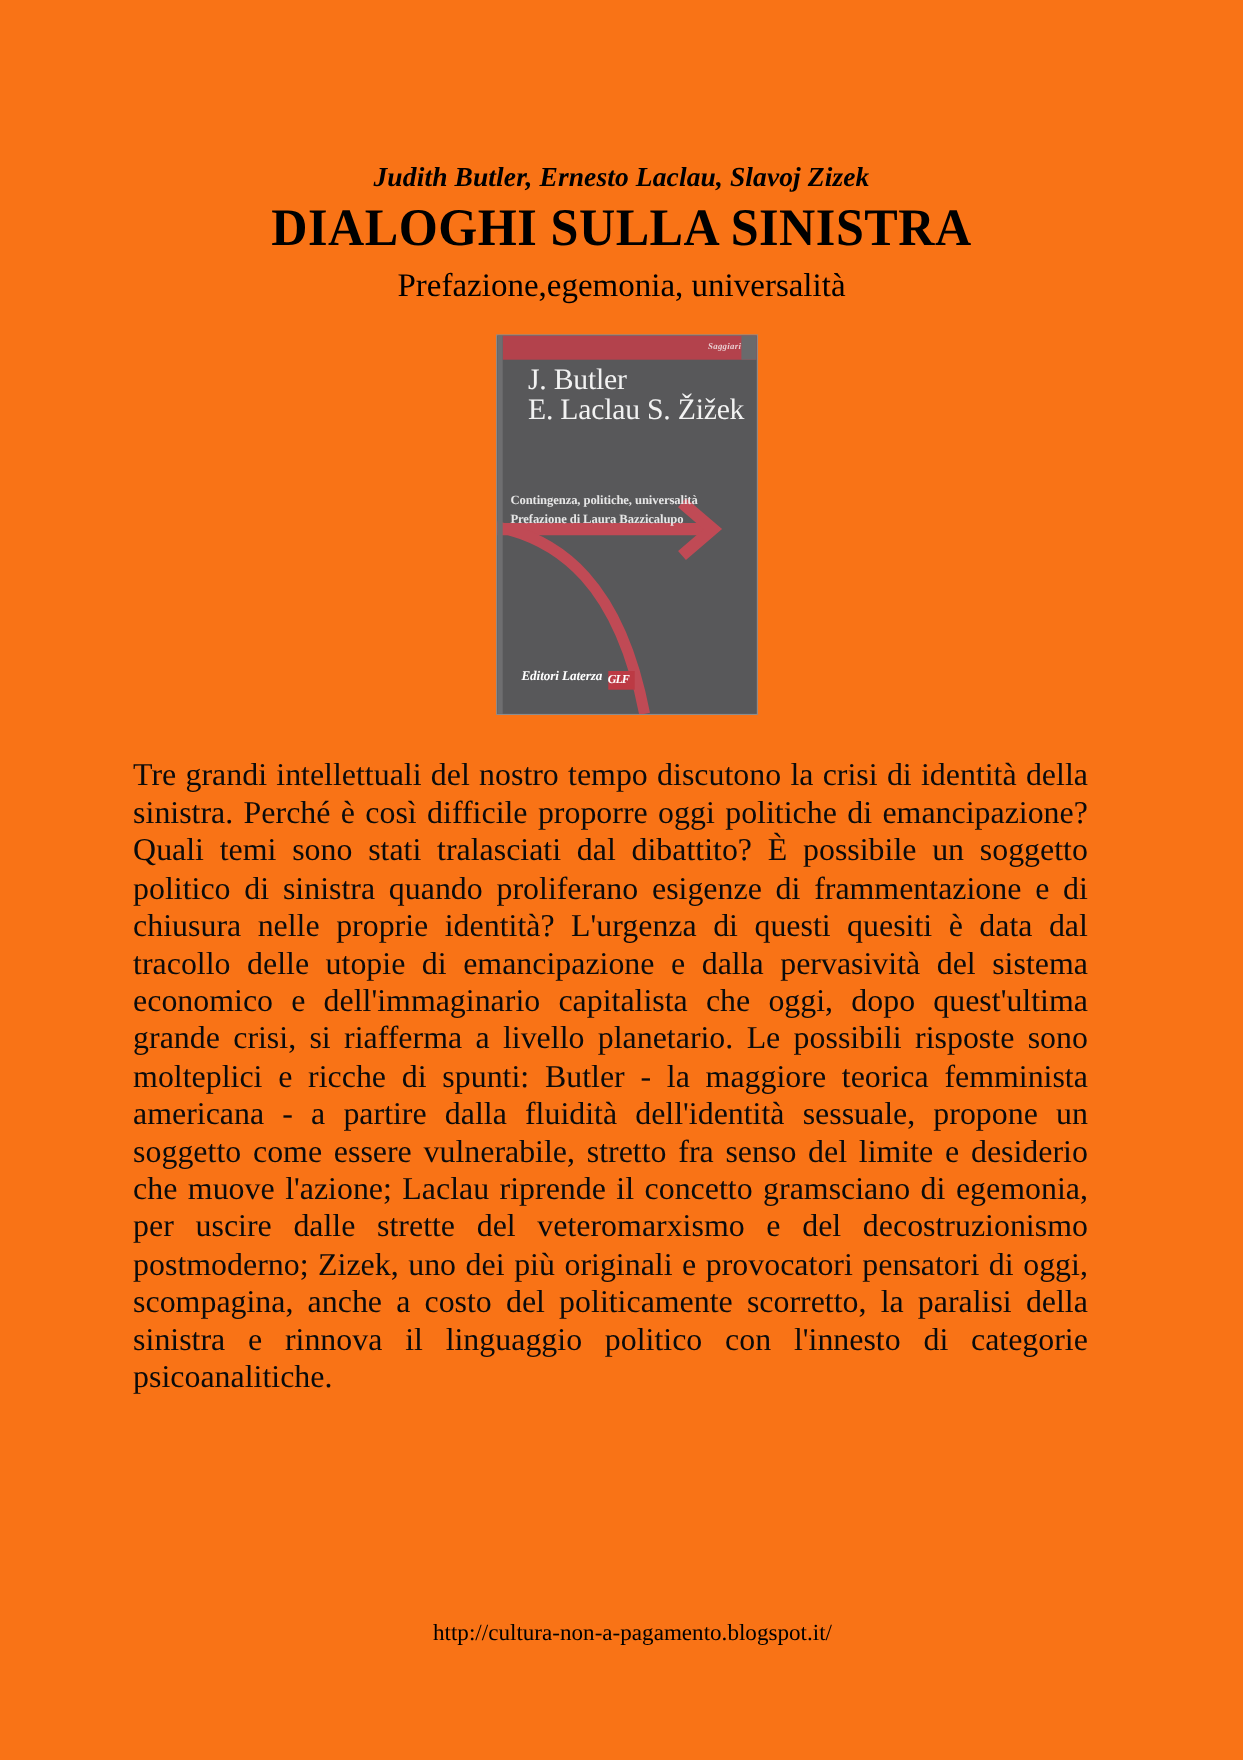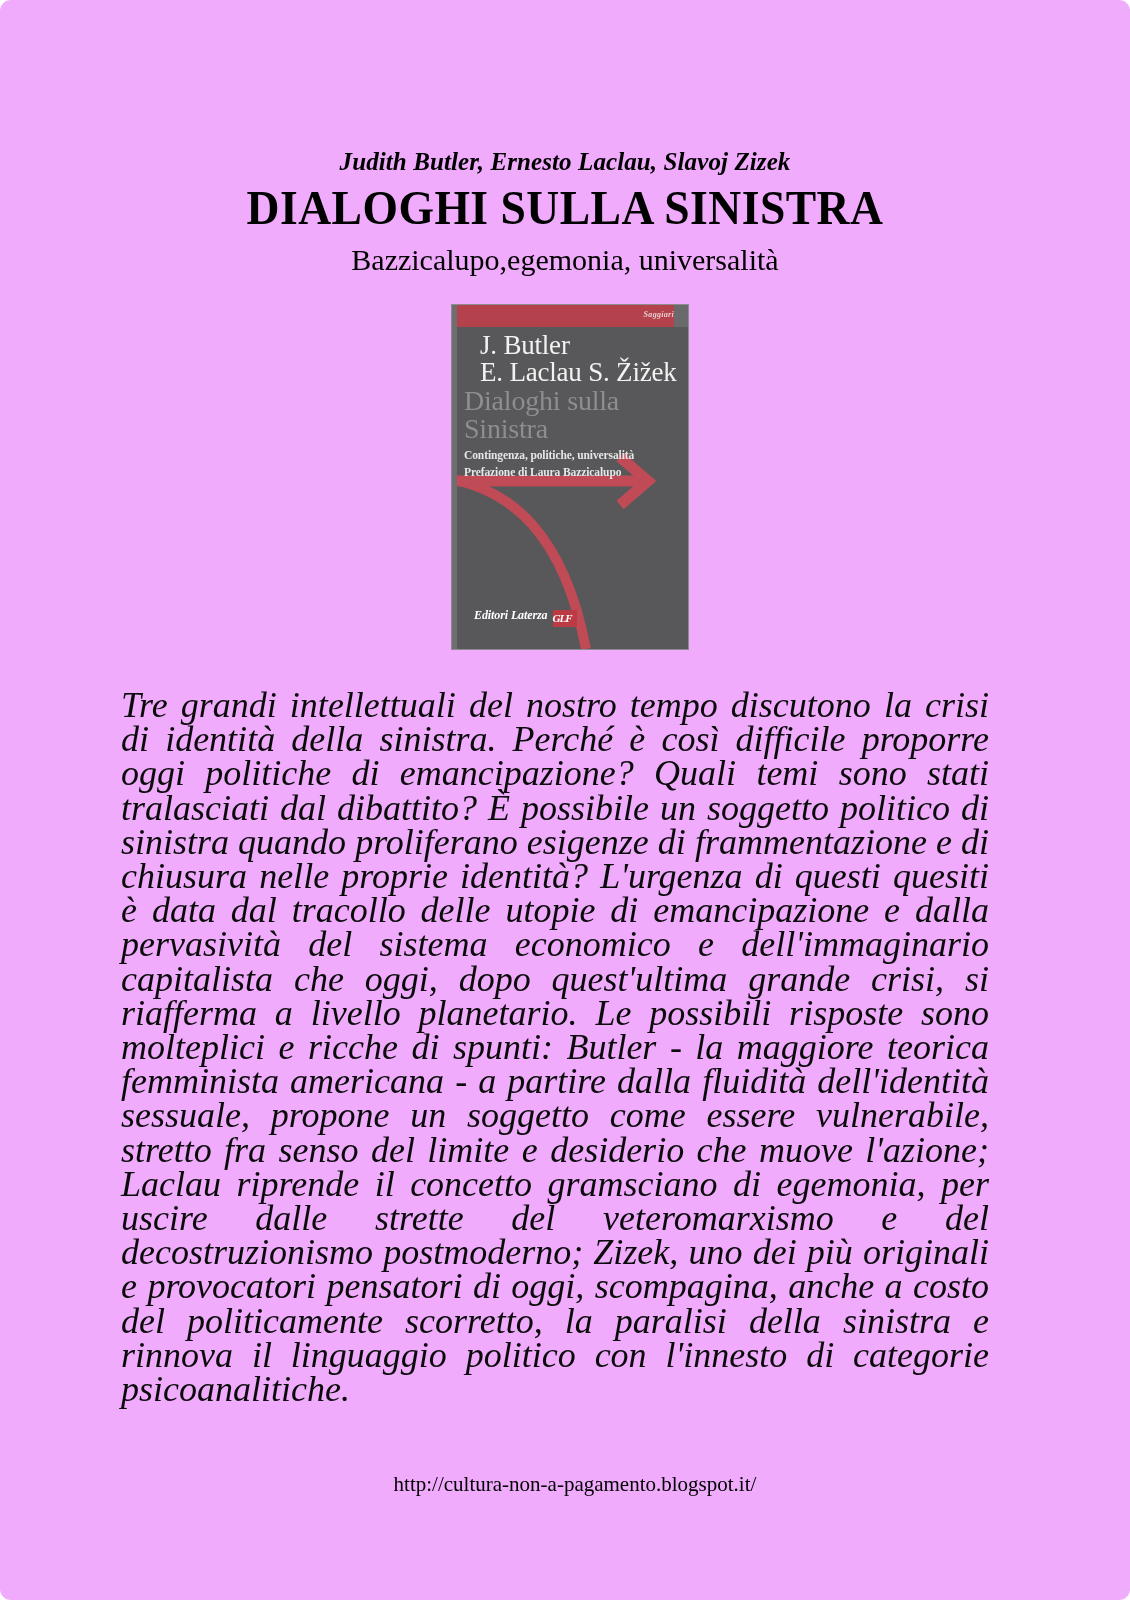--- a/index.html
+++ b/index.html
@@ -14,22 +14,21 @@
     color: #000000;
     position: relative;
     overflow: hidden;
   }
 
   .page {
     position: absolute;
     left: 0; top: 0;
     width: 1130px;
     height: 1600px;
-    background: #f0abfc;
-    border-radius: 11px;
+    background: #f97316;
   }
 
   
   .header {
     position: absolute;
     left: 0;
     top: 148px;
     width: 1130px;
     text-align: center;
   }
@@ -176,22 +175,21 @@
     vertical-align: -3px;
     letter-spacing: -1px;
   }
 
   
   .body-text {
     position: absolute;
     left: 121px;
     top: 688px;
     width: 868px;
-    font-style: italic;
-    font-size: 36px;
+    font-size: 29px;
     line-height: 34.2px;
     text-align: justify;
     text-justify: inter-word;
     color: #0b0b0b;
   }
 
   
   .footer {
     position: absolute;
     left: 0;
@@ -204,21 +202,21 @@
   }
 </style>
 </head>
 <body>
 
 <div class="page">
 
   <div class="header">
     <div class="authors-line">Judith Butler, Ernesto Laclau, Slavoj Zizek</div>
     <div class="main-title">DIALOGHI SULLA SINISTRA</div>
-    <div class="subtitle">Bazzicalupo,egemonia, universalità</div>
+    <div class="subtitle">Prefazione,egemonia, universalità</div>
   </div>
 
   <div class="cover-wrap">
     <div class="cover">
 
       <div class="cover-band"></div>
       <div class="cover-band-tab"></div>
       <div class="cover-band-label">Saggiari</div>
       <div class="cover-leftedge"></div>
 
@@ -226,24 +224,20 @@
         <path d="M -10 176 L 190 176" stroke="#c04a55" stroke-width="11" fill="none"></path>
         <path d="M 168 152 L 196 176 L 168 200" stroke="#c04a55" stroke-width="11" fill="none" stroke-linejoin="miter"></path>
         <path d="M -12 172 C 60 182 112 230 134 344" stroke="#c04a55" stroke-width="10" fill="none"></path>
       </svg>
 
       <div class="cover-authors">
         <div class="ln1">J. Butler</div>
         <div class="ln2">E. Laclau  S. Žižek</div>
       </div>
 
-      <div class="cover-title">
-        <div>Dialoghi sulla</div>
-        <div>Sinistra</div>
-      </div>
 
       <div class="cover-sub">
         <div>Contingenza, politiche, universalità</div>
         <div>Prefazione di Laura Bazzicalupo</div>
       </div>
 
       <div class="cover-publisher">
         <span>Editori Laterza</span><span class="cover-logo">GLF</span>
       </div>
 

